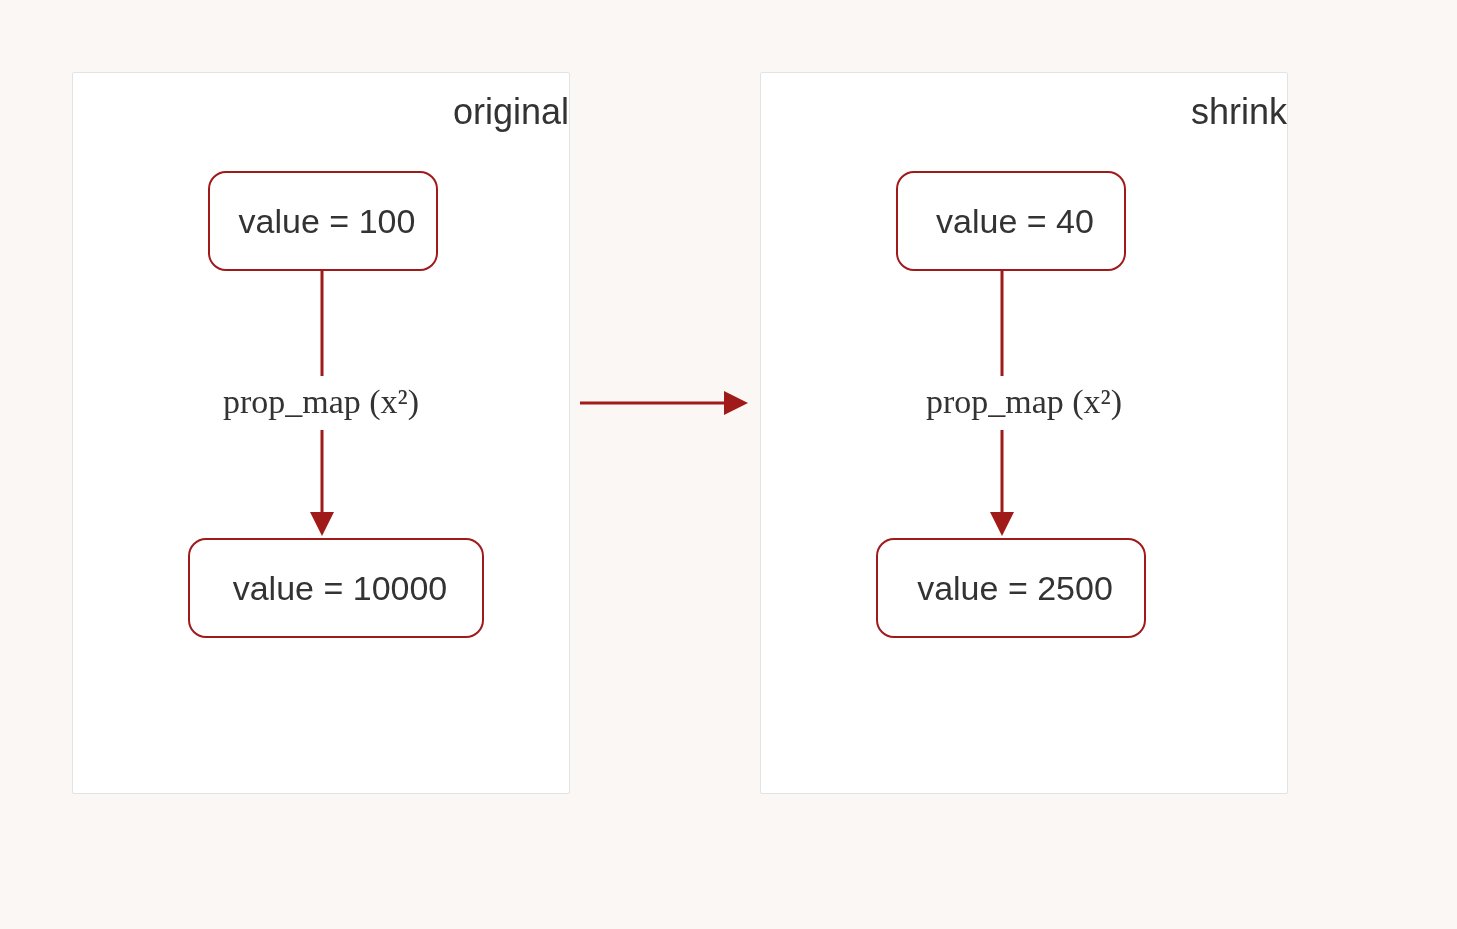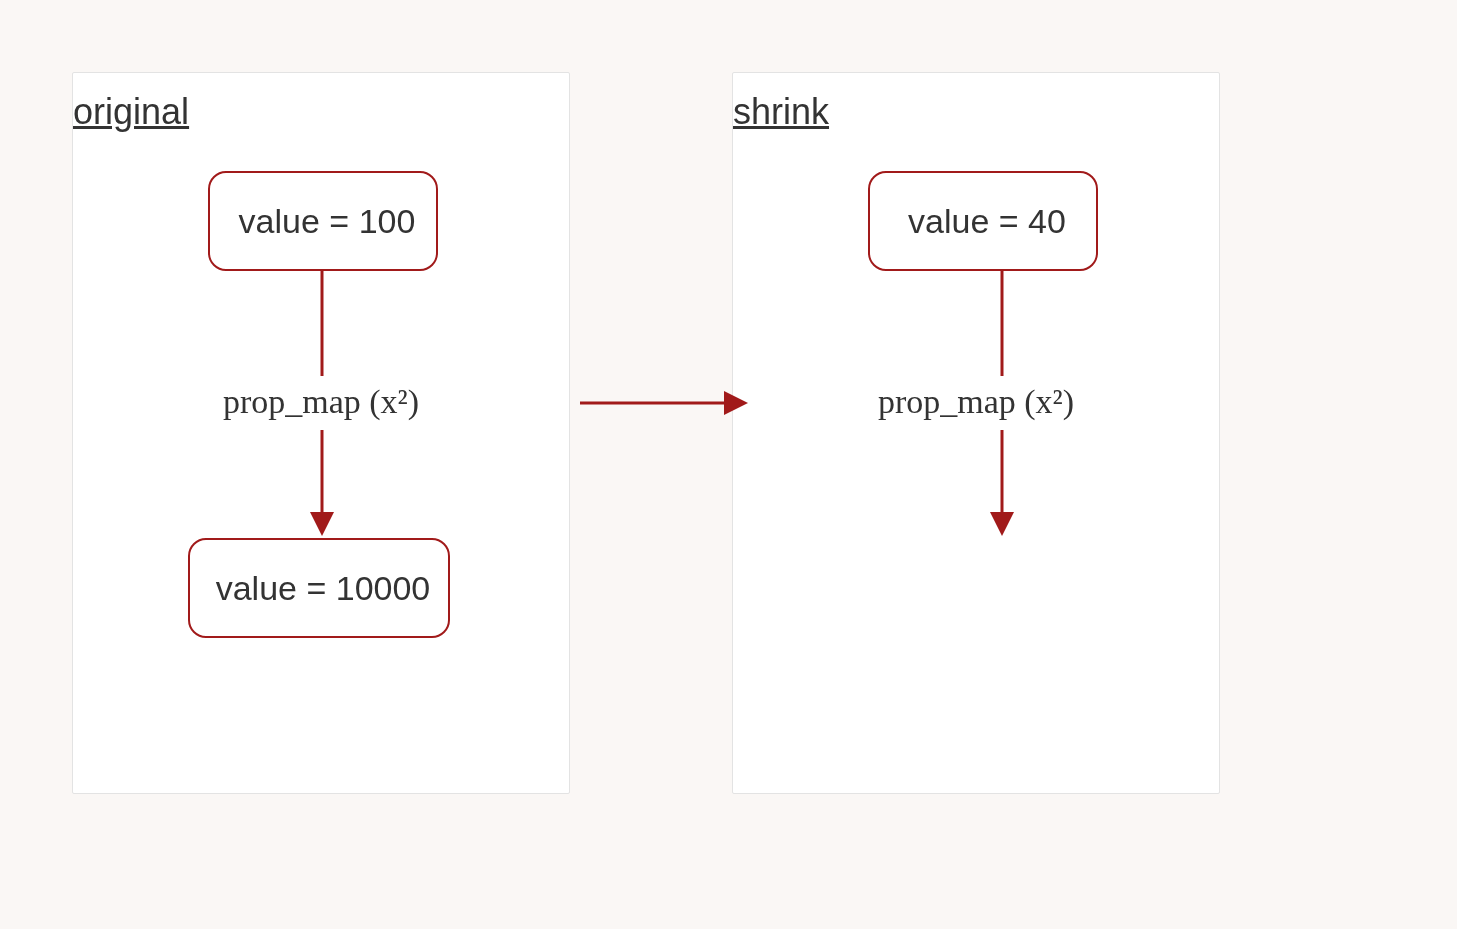--- a/index.html
+++ b/index.html
@@ -20,25 +20,24 @@
     position: absolute;
     background: #ffffff;
     border: 1px solid #e3e3e3;
     border-radius: 2px;
   }
   .panel-title {
     position: absolute;
     top: 18px;
     left: 0;
     right: 0;
-    text-align: left;
+    text-align: right;
     font-size: 36px;
     color: #333333;
     font-weight: 400;
-    text-decoration: underline;
   }
   .value-box {
     position: absolute;
     border: 2px solid #a11a1a;
     border-radius: 18px;
     background: #ffffff;
     display: flex;
     align-items: center;
     justify-content: center;
     font-size: 34px;
@@ -67,34 +66,37 @@
 
   <div class="panel" style="left:72px; top:72px; width:498px; height:722px;">
     <div class="panel-title">original</div>
 
     <div class="value-box" style="left:135px; top:98px; width:230px; height:100px;">
       <span>value = 100</span>
     </div>
 
     <div class="map-label" style="top:310px;">prop_map (x²)</div>
 
-    <div class="value-box" style="left:115px; top:465px; width:262px; height:100px;">
+    <div class="value-box" style="left:115px; top:465px; width:296px; height:100px;">
       <span>value = 10000</span>
     </div>
   </div>
 
-  <div class="panel" style="left:732px; top:72px; width:488px; height:722px;">
+  <div class="panel" style="left:760px; top:72px; width:528px; height:722px;">
     <div class="panel-title">shrink</div>
 
     <div class="value-box" style="left:135px; top:98px; width:230px; height:100px;">
       <span>value = 40</span>
     </div>
 
     <div class="map-label" style="top:310px;">prop_map (x²)</div>
 
+    <div class="value-box" style="left:115px; top:465px; width:270px; height:100px;">
+      <span>value = 2500</span>
+    </div>
   </div>
 
   <svg class="arrows" width="1457" height="929">
     <defs>
       <marker id="arrowhead" markerWidth="8" markerHeight="8" refX="6" refY="4" orient="auto">
         <path d="M0,0 L8,4 L0,8 Z" fill="#a11a1a"></path>
       </marker>
     </defs>
 
     <line x1="322" y1="270" x2="322" y2="376" stroke="#a11a1a" stroke-width="3"></line>

